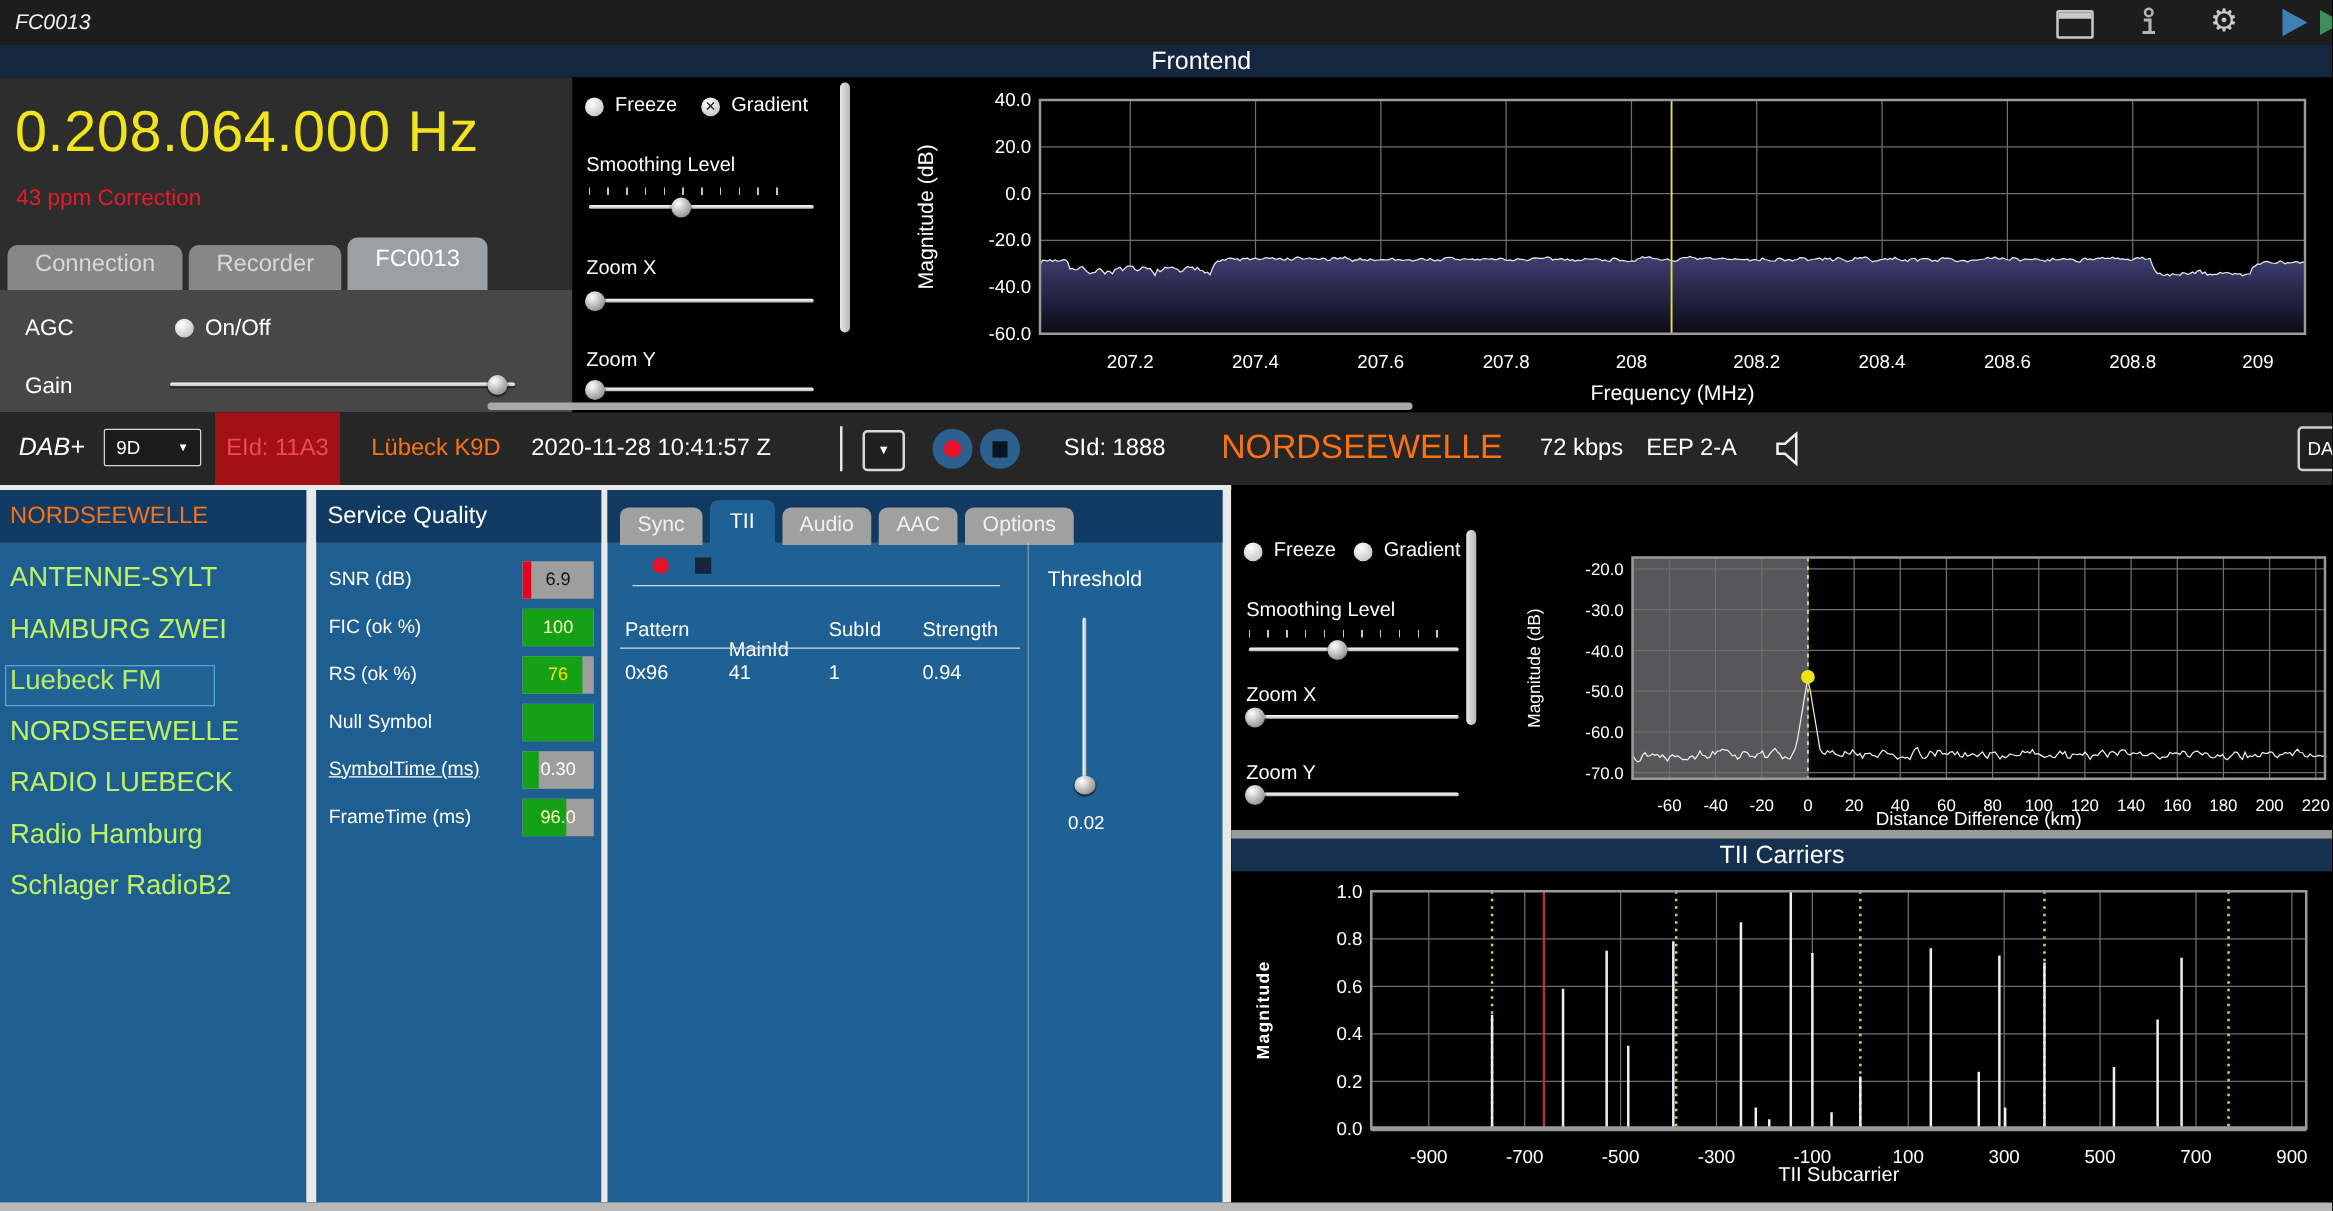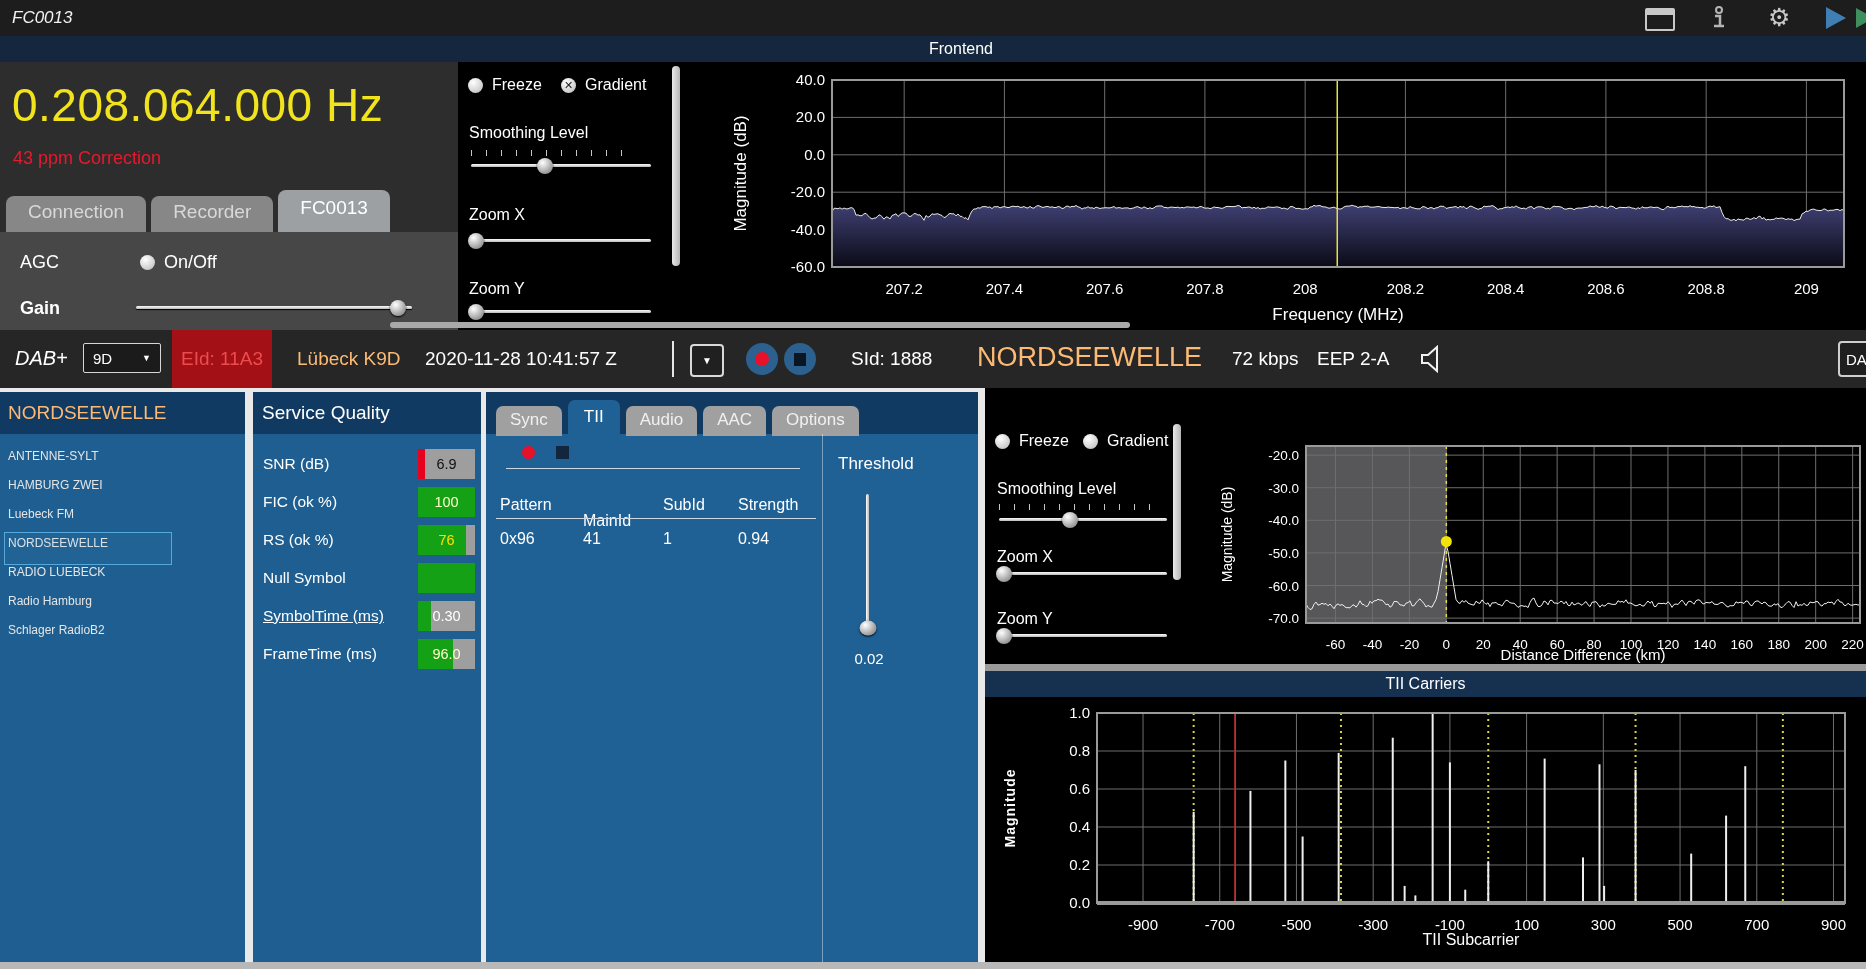--- a/index.html
+++ b/index.html
@@ -8,21 +8,21 @@
   .abs{position:absolute;}
   
   .titlebar{left:0;top:0;width:1866px;height:36px;background:#1d1d1d;}
   .apptitle{left:12px;top:8px;font-style:italic;font-size:17px;color:#f2f2f2;}
   .winicon{width:26px;height:19px;border:2px solid #c9c9c9;border-radius:2px;}
   .winicon .tb{height:5px;background:#c9c9c9;}
   .gear{font-size:25px;color:#c9c9c9;line-height:1;}
   .playtri{width:0;height:0;border-left:20px solid #3f7fb4;border-top:11px solid transparent;border-bottom:11px solid transparent;}
   .playtri2{width:0;height:0;border-left:18px solid #3e8e5e;border-top:10px solid transparent;border-bottom:10px solid transparent;}
   
-  .navyhdr{background:#14273f;color:#fff;font-size:16px;display:flex;align-items:center;justify-content:center;}
+  .navyhdr{background:#14273f;color:#fff;font-size:20px;display:flex;align-items:center;justify-content:center;}
   .panelhdr{background:#113a63;}
   
   .freqpanel{left:0;top:62px;width:458px;height:170px;background:#2d2d2d;}
   .freq{left:12px;top:78px;width:440px;font-size:46px;font-weight:300;color:#f2e41c;letter-spacing:0.5px;white-space:nowrap;}
   .ppm{left:13px;top:148px;font-size:18px;color:#e8192c;}
   .tabslab{left:0;top:232px;width:458px;height:98px;background:#474747;}
   .toptabs{left:6px;top:195px;display:flex;gap:5px;align-items:flex-end;height:37px;}
   .ttab{background:#878787;color:#d8d8d8;font-size:19px;padding:5px 22px 7px;border-radius:8px 8px 0 0;height:24px;}
   .ttab.active{background:#9da0a3;color:#fff;height:28px;padding-top:7px;}
   .ctl-label{font-size:18px;color:#fff;}
@@ -38,30 +38,30 @@
   .radio.checked{display:flex;align-items:center;justify-content:center;color:#1d1d1d;font-size:11px;font-weight:bold;}
   .ctlrow{display:flex;align-items:center;gap:9px;font-size:16px;color:#fff;}
   .vscroll{position:absolute;width:8px;border-radius:4px;background:linear-gradient(90deg,#e9e9e9,#b5b5b5);}
   .hscroll{position:absolute;height:6px;border-radius:3px;background:#a9a9a9;}
   
   .dabbar{left:0;top:330px;width:1866px;height:58px;background:#262626;}
   .dabtxt{font-size:20px;font-style:italic;color:#fff;}
   .chansel{position:absolute;border:1px solid #d6d6d6;border-radius:2px;background:#1b1b1b;color:#fff;
            display:flex;align-items:center;justify-content:space-between;padding:0 9px;font-size:15px;}
   .eid{position:absolute;background:#a31117;color:#ed4c4c;font-size:19px;display:flex;align-items:center;justify-content:center;}
-  .yellow{color:#fdba74;}
+  .yellow{color:#f97316;}
   .roundbtn{position:absolute;width:32px;height:32px;border-radius:50%;background:#2b608f;display:flex;align-items:center;justify-content:center;}
   .dropbtn{position:absolute;width:30px;height:29px;border:2px solid #d9d9d9;border-radius:4px;background:#202020;
            color:#fff;font-size:10px;display:flex;align-items:center;justify-content:center;}
   .dabbadge{position:absolute;border:2px solid #cfcfcf;border-radius:4px;color:#fff;font-size:15px;
             display:flex;align-items:center;justify-content:flex-start;padding-left:6px;background:#1f1f1f;}
   
   .panelbg{left:0;top:388px;width:985px;height:574px;background:#e9e9e9;}
   .bluepanel{background:#1e5e90;}
-  .stitem{padding:7px 8px 8px;font-size:12px;color:#e5e5e5;white-space:nowrap;}
+  .stitem{padding:7px 8px 8px;font-size:22px;color:#bef264;white-space:nowrap;}
   .selbox{position:absolute;border:1px solid #55a8dc;background:rgba(90,170,220,0.08);}
   .sqrow{position:absolute;left:10px;width:212px;height:31px;display:flex;align-items:center;justify-content:space-between;}
   .sqlabel{font-size:15.5px;color:#fff;}
   .sqbar{position:relative;width:57px;height:30px;background:#9e9e9e;overflow:hidden;flex:none;}
   .sqfill{position:absolute;left:0;top:0;bottom:0;}
   .sqval{position:absolute;inset:0;display:flex;align-items:center;justify-content:center;font-size:14.5px;}
   .mtabs{position:absolute;display:flex;gap:6px;align-items:flex-end;}
   .mtab{background:#a0a0a0;color:#f0f0f0;font-size:17px;padding:4px 14px 6px;border-radius:7px 7px 0 0;}
   .mtab.active{background:#1f6195;color:#fff;padding:7px 16px 9px;}
   .tblhead{font-size:16px;color:#fff;}
@@ -99,21 +99,21 @@
   <div class="abs toptabs">
     <div class="ttab">Connection</div>
     <div class="ttab">Recorder</div>
     <div class="ttab active">FC0013</div>
   </div>
   <div class="abs ctl-label" style="left:20px;top:252px;">AGC</div>
   <div class="abs ctlrow" style="left:140px;top:252px;">
     <span class="radio"></span>
     <span style="font-size:18px;">On/Off</span>
   </div>
-  <div class="abs ctl-label" style="left:20px;top:298px;font-weight:bold;">Gain</div>
+  <div class="abs ctl-label" style="left:20px;top:298px;">Gain</div>
   <div class="abs track" style="left:136px;top:306px;width:276px;">
     <span class="knob" style="left: 95%;"></span>
   </div>
 
   <div class="abs" style="left:458px;top:62px;width:222px;height:268px;background:#000;">
     <div class="ctlrow" style="position:absolute;left:10px;top:14px;">
       <span class="radio"></span>
       <span>Freeze</span>
     </div>
     <div class="ctlrow" style="position:absolute;left:103px;top:14px;">

